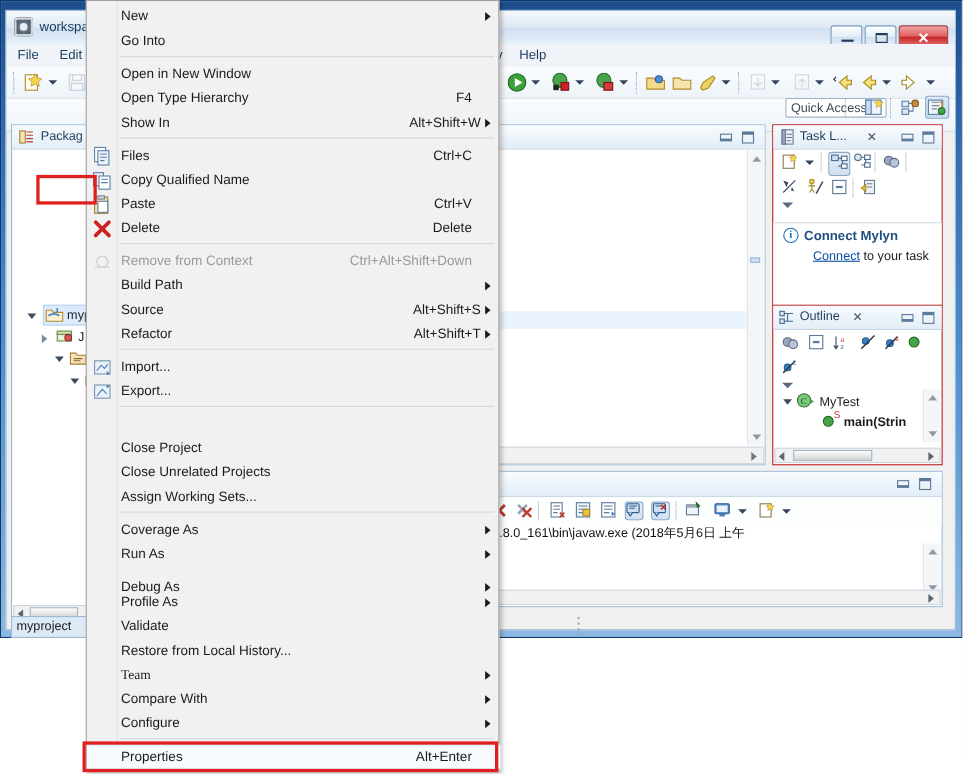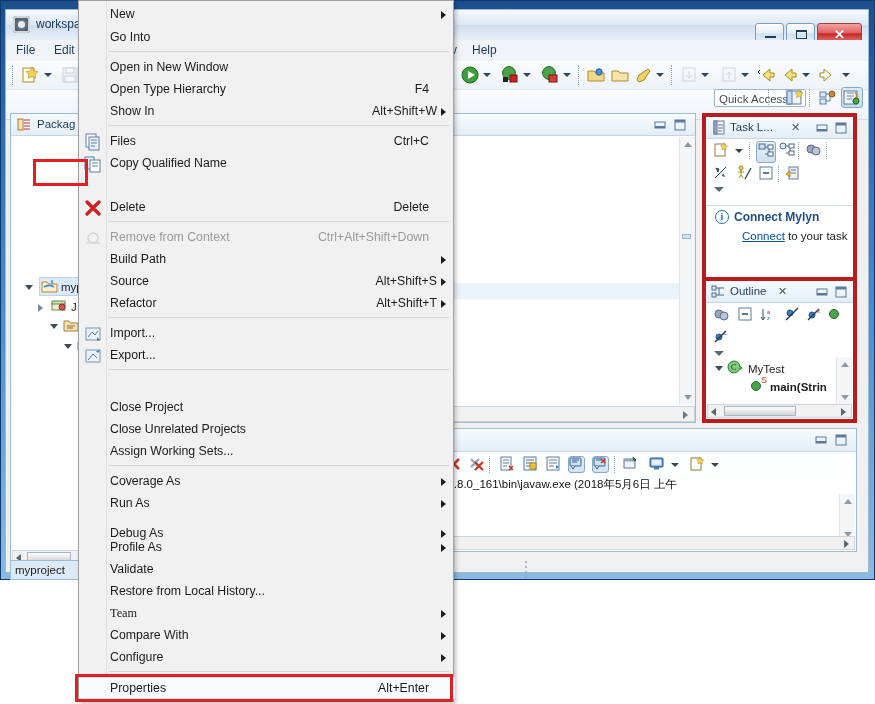--- a/index.html
+++ b/index.html
@@ -158,21 +158,21 @@
   .vscroll .arw {
     position:absolute; left:4px; width:0;height:0;
     border-left:4px solid transparent;border-right:4px solid transparent;
   }
   .vscroll .arw.up { top:5px; border-bottom:5px solid #8e9aa6; }
   .vscroll .arw.dn { bottom:5px; border-top:5px solid #8e9aa6; }
   .mini-mark { position:absolute; width:9px; height:5px; background:#cfe0f2; border:1px solid #9ab6d4; }
 
   
   .right-panel { position:absolute; left:702px; top:113px; width:155px; height:310px; }
-  .rp-view { position:absolute; left:0; width:155px; background:#ffffff; border:4px solid #b91c1c; }
+  .rp-view { position:absolute; left:0; width:155px; background:#ffffff; border:1px solid #b91c1c; }
   .rp-tabstrip {
     position:absolute; left:0; top:0; width:100%; height:22px;
     background: linear-gradient(to bottom,#f7fbfe,#e3edf7); border-bottom:1px solid #c6d6e4;
   }
   .mylyn-box { position:absolute; left:0; right:0; border-top:1px solid #d4dee7; background:#fff; }
   .mylyn-title { position:absolute; left:28px; top:4px; font-size:12px; font-weight:bold; color:#1f4f82; }
   .mylyn-sub { position:absolute; left:36px; top:24px; font-size:11.5px; color:#222; white-space:nowrap;}
   .mylyn-sub a { color:#0a50a1; text-decoration:underline; }
   .info-circle {
     position:absolute; left:9px; top:4px; width:14px; height:14px; border-radius:50%;
@@ -846,20 +846,31 @@
       <span class="ico">
         <svg width="18" height="18" viewBox="0 0 18 18">
             <rect x="1" y="2" width="9" height="12" fill="#eaf2fb" stroke="#5d7fa6"></rect>
             <rect x="6" y="5" width="10" height="12" fill="#ffffff" stroke="#5d7fa6"></rect>
             <path d="M8 8h6M8 11h6" stroke="#5d7fa6" fill="none"></path>
           </svg>
       </span>
       <span class="lbl">Copy Qualified Name</span>
     </div>
 
+    <div class="ctx-item" style="top:174px;">
+      <span class="ico">
+        <svg width="18" height="18" viewBox="0 0 18 18">
+            <rect x="2" y="2" width="12" height="15" fill="#f3dfae" stroke="#a0863e"></rect>
+            <rect x="5" y="1" width="6" height="3" fill="#cfd8e2" stroke="#78879a"></rect>
+            <rect x="5" y="6" width="9" height="10" fill="#ffffff" stroke="#5d7fa6"></rect>
+          </svg>
+      </span>
+      <span class="lbl">Paste</span>
+      <span class="acc">Ctrl+V</span>
+    </div>
 
     <div class="ctx-item" style="top:196px;">
       <span class="ico">
         <svg width="18" height="18" viewBox="0 0 18 18">
             <path d="M3 3l12 12M15 3L3 15" stroke="#cc2222" stroke-width="3.4" stroke-linecap="round" fill="none"></path>
           </svg>
       </span>
       <span class="lbl">Delete</span>
       <span class="acc">Delete</span>
     </div>

